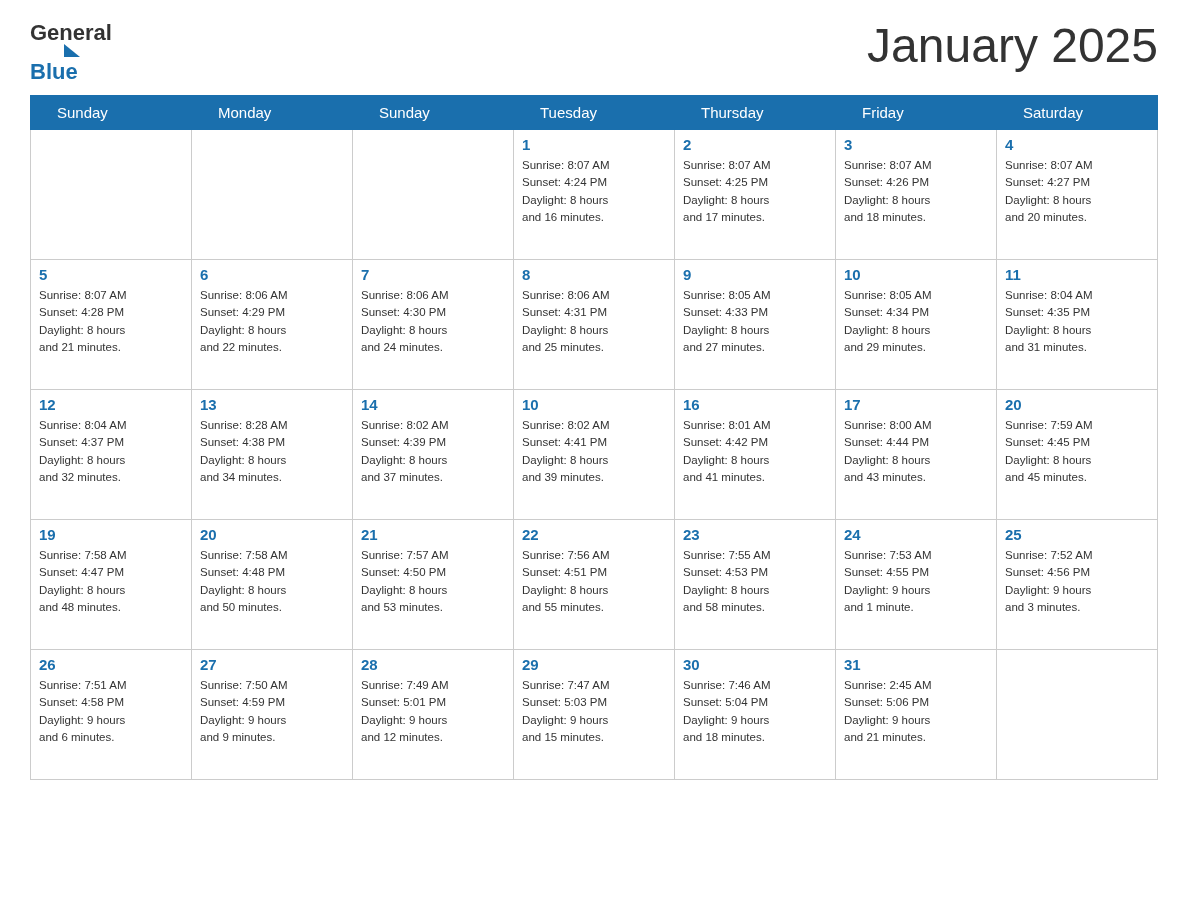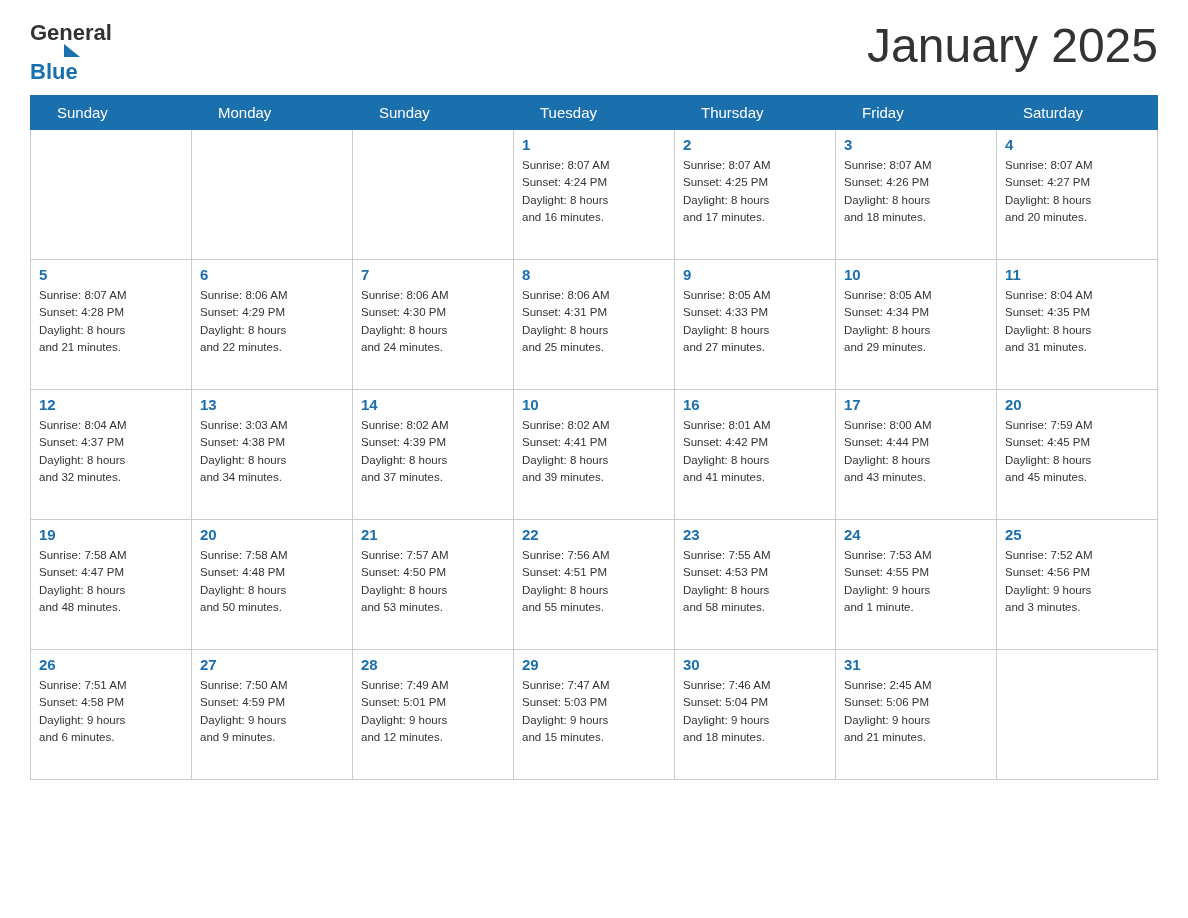--- a/index.html
+++ b/index.html
@@ -217,21 +217,21 @@
       <tr>
         <td>
           <div class="day-number">12</div>
           <div class="day-info" style="white-space: pre-line;">Sunrise: 8:04 AM
 Sunset: 4:37 PM
 Daylight: 8 hours
 and 32 minutes.</div>
         </td>
         <td>
           <div class="day-number">13</div>
-          <div class="day-info" style="white-space: pre-line;">Sunrise: 3:03 AM
+          <div class="day-info" style="white-space: pre-line;">Sunrise: 8:28 AM
 Sunset: 4:38 PM
 Daylight: 8 hours
 and 34 minutes.</div>
         </td>
         <td>
           <div class="day-number">14</div>
           <div class="day-info" style="white-space: pre-line;">Sunrise: 8:02 AM
 Sunset: 4:39 PM
 Daylight: 8 hours
 and 37 minutes.</div>

